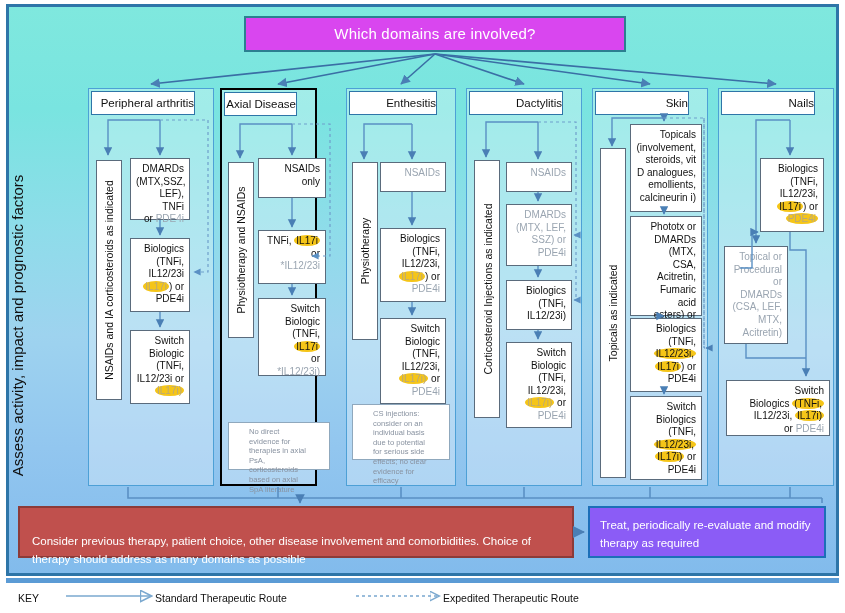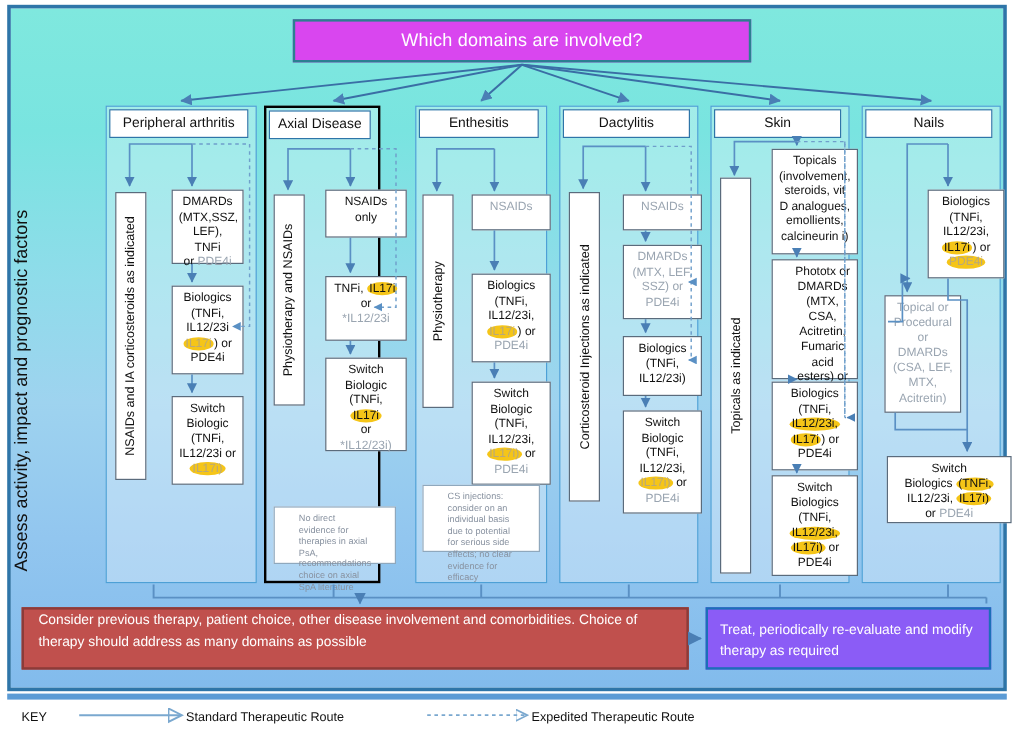--- a/index.html
+++ b/index.html
@@ -36,56 +36,56 @@
     white-space:nowrap; font-size:15px; color:#111; font-weight:400;
   }
   
   .col {
     position:absolute;
     border:1px solid #4da0d6;
     background: rgba(255,255,255,0.30);
   }
   .col.thick { border:2px solid #000; }
   .col-head {
-    position:absolute; height:24px; left:2px; right:6px; top:2px;
+    position:absolute; height:24px; left:2px; right:18px; top:2px;
     background:#ffffff; border:1px solid #2e75a8;
-    font-size:11.5px; text-align:center; line-height:22px; color:#111;
+    font-size:11.5px; text-align:right; line-height:22px; color:#111;
   }
   
   .vbar {
     position:absolute; background:#ffffff; border:1px solid #5a6b7c;
     display:flex; align-items:center; justify-content:center;
   }
   .vbar span {
     transform:rotate(-90deg); white-space:nowrap;
     font-size:10.5px; color:#111;
   }
   
   .tbox {
     position:absolute; background:#ffffff; border:1px solid #5a6b7c;
     font-size:10px; line-height:12.6px; color:#111;
-    padding:4px 5px; text-align:center;margin-left:13px;
+    padding:4px 5px; text-align:right;
   }
   .tbox.grey { color:#9aa5b1; }
   .g { color:#9aa5b1; }
   .hl {
     background:#f5c518; border-radius:50%;
     padding:0 2px; box-decoration-break:clone;
     -webkit-box-decoration-break:clone;
   }
   .hl.grey { color:#b9a97a; }
   .note {
     position:absolute; background:#ffffff; border:1px solid #8fa8bd;
     font-size:7.6px; line-height:9.6px; color:#8892a0; padding:4px 20px;
   }
   
   .red-panel {
     position:absolute; left:18px; top:506px; width:556px; height:52px;
     background:#c0504d; border:2px solid #8c3b39; color:#ffffff;
-    font-size:11.5px; line-height:18px; padding:0 12px;
+    font-size:11.5px; line-height:18px; padding:24px 12px;
   }
   .blue-panel {
     position:absolute; left:588px; top:506px; width:238px; height:52px;
     background:#8b5cf6; border:2px solid #1c6fb8; color:#ffffff;
     font-size:11.5px; line-height:18px; padding:8px 10px;
   }
   
   .key-bar {
     position:absolute; left:6px; top:578px; width:833px; height:5px;
     background:#5b9bd5;
@@ -152,21 +152,21 @@
     <div>or</div>
     <div><span class="g">*IL12/23i</span></div>
   </div>
   <div class="tbox" style="left:258px; top:298px; width:68px; height:78px;">
     <div>Switch</div>
     <div>Biologic</div>
     <div>(TNFi, <span class="hl">IL17i</span></div>
     <div>or</div>
     <div><span class="g">*IL12/23i)</span></div>
   </div>
-  <div class="note" style="left:228px; top:422px; width:102px; height:48px;">No direct evidence for therapies in axial PsA, recommendations choice on axial SpA literature</div>
+  <div class="note" style="left:228px; top:422px; width:102px; height:48px;">No direct evidence for therapies in axial PsA, corticosteroids based on axial SpA literature</div>
 
   <div class="col" style="left:346px; top:88px; width:110px; height:398px;">
     <div class="col-head">Enthesitis</div>
   </div>
   <div class="vbar" style="left:352px; top:162px; width:26px; height:178px;">
     <span>Physiotherapy</span>
   </div>
   <div class="tbox grey" style="left:380px; top:162px; width:66px; height:30px;">
     <div>NSAIDs</div>
   </div>

